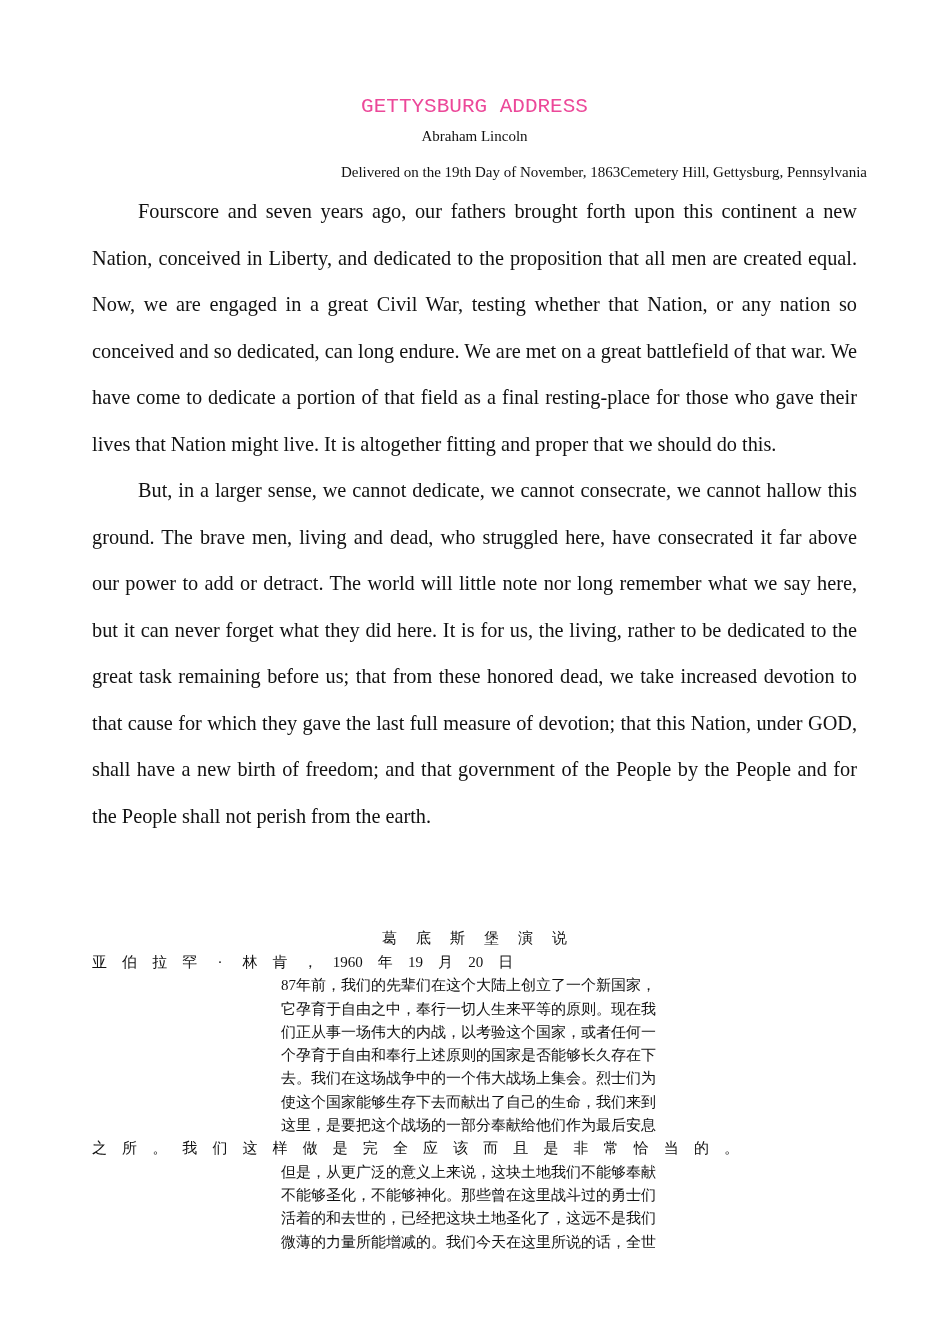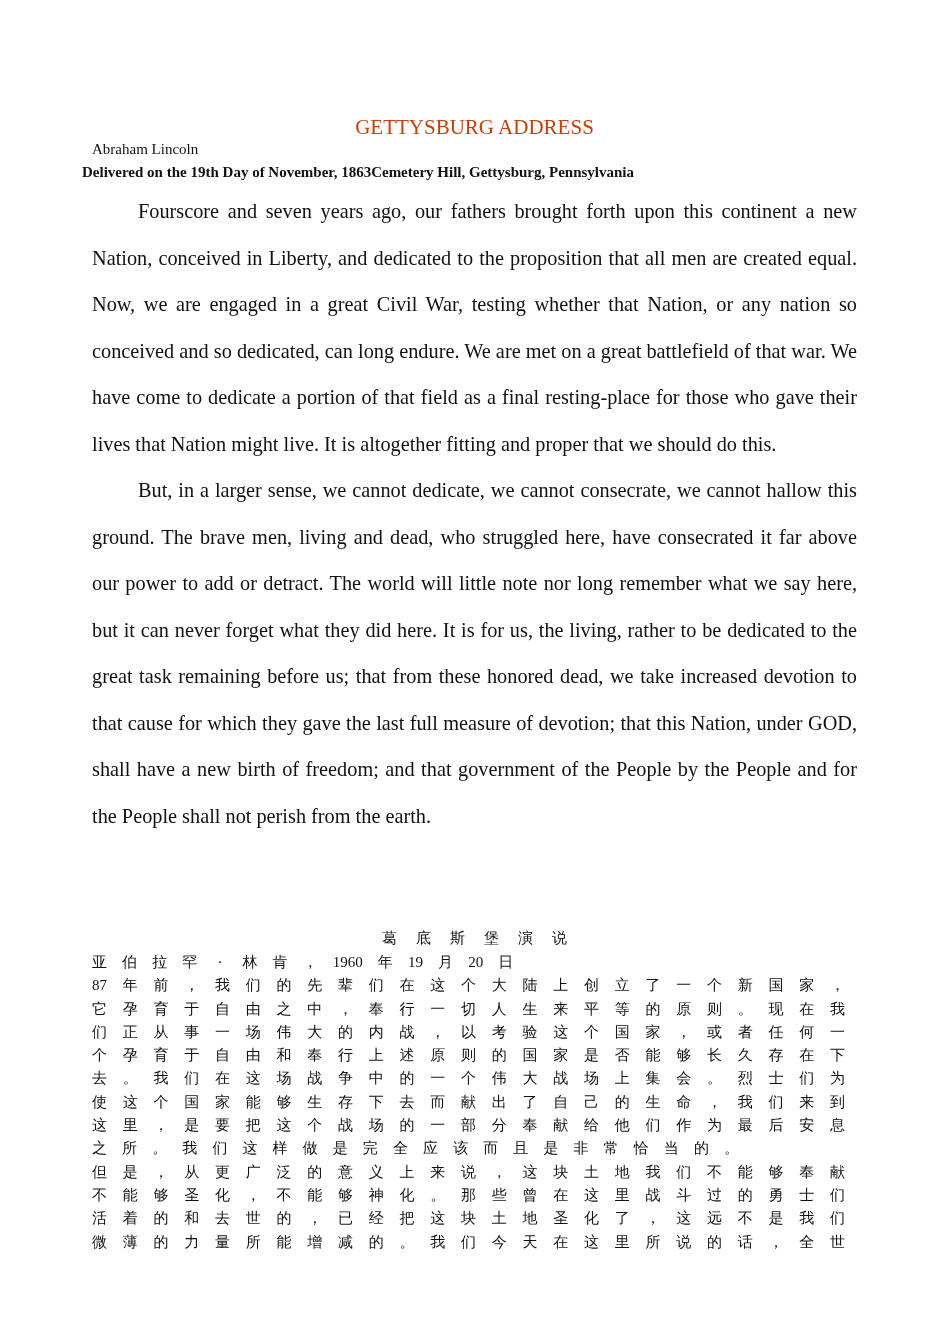--- a/index.html
+++ b/index.html
@@ -1,28 +1,28 @@
 <!DOCTYPE html>
 <html><head>
 <meta charset="utf-8">
 <style>
   html, body { margin: 0; padding: 0; background: #ffffff; }
   body { width: 950px; height: 1344px; position: relative; overflow: hidden;
          font-family: "Liberation Serif", "DejaVu Serif", serif; color: #111; }
   .page { position: absolute; left: 92px; top: 0; width: 765px; }
-  .title { position: absolute; top: 115px; left: 0; width: 765px; text-align: center;
-           font-size: 21px; letter-spacing: 0; color: #c2410c; }
-  .author { position: absolute; top: 141px; left: 0; width: 765px; text-align: left; font-size: 15px; }
-  .delivered { position: absolute; top: 164px; left: -10px; width: 785px; text-align: left; font-size: 15px; white-space: nowrap; font-weight: bold; }
+  .title { position: absolute; top: 95px; left: 0; width: 765px; text-align: center;
+           font-size: 21px; letter-spacing: 0; color: #ec4899; font-family: Liberation Mono, monospace; }
+  .author { position: absolute; top: 128px; left: 0; width: 765px; text-align: center; font-size: 15px; }
+  .delivered { position: absolute; top: 164px; left: -10px; width: 785px; text-align: right; font-size: 15px; white-space: nowrap; }
   .en-body { position: absolute; top: 188px; left: 0; width: 765px; }
   .en-body p { margin: 0; font-size: 20.3px; line-height: 46.5px; text-align: justify;
                text-indent: 46px; }
   .zh-title { position: absolute; top: 929px; left: 0; width: 765px; display: flex; justify-content: center; gap: 19px; font-size: 15px; }
   .zh-body { position: absolute; top: 951px; left: 0; width: 753px; font-size: 15px; }
-  .zh-row { display: flex; justify-content: space-between; height: 23.3px; line-height: 23.3px; }
+  .zh-row { display: flex; justify-content: center; height: 23.3px; line-height: 23.3px; }
   .zh-row.left { justify-content: flex-start; }
   .zh-row.left span { margin-right: 15.1px; }
   .zh-row span { display: inline-block; text-align: center; min-width: 15px; }
 </style>
 </head>
 <body>
 
 <div class="page">
   <div class="title">GETTYSBURG ADDRESS</div>
   <div class="author">Abraham Lincoln</div>

